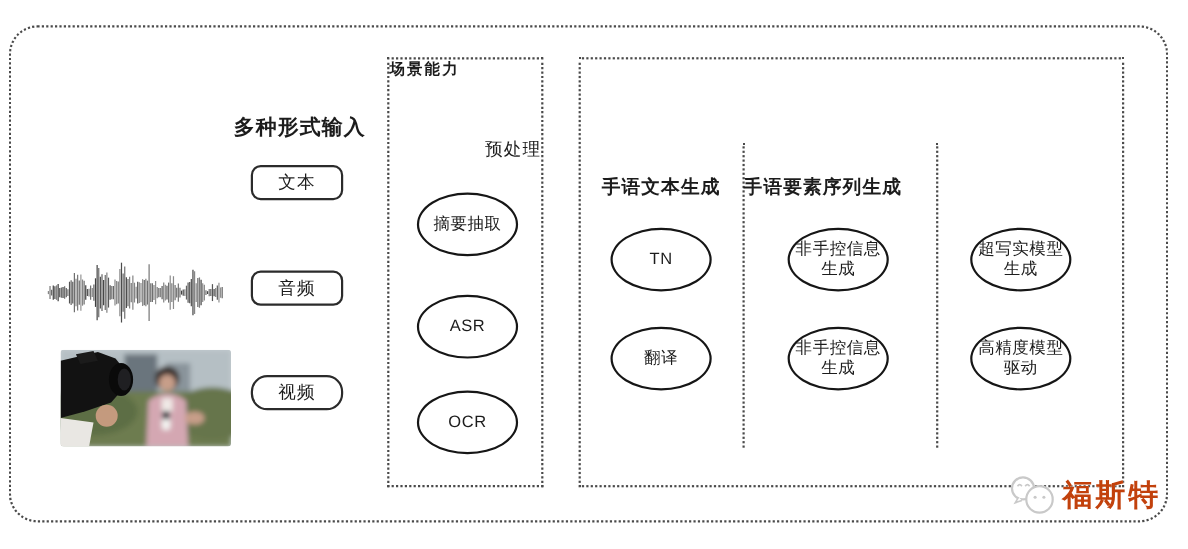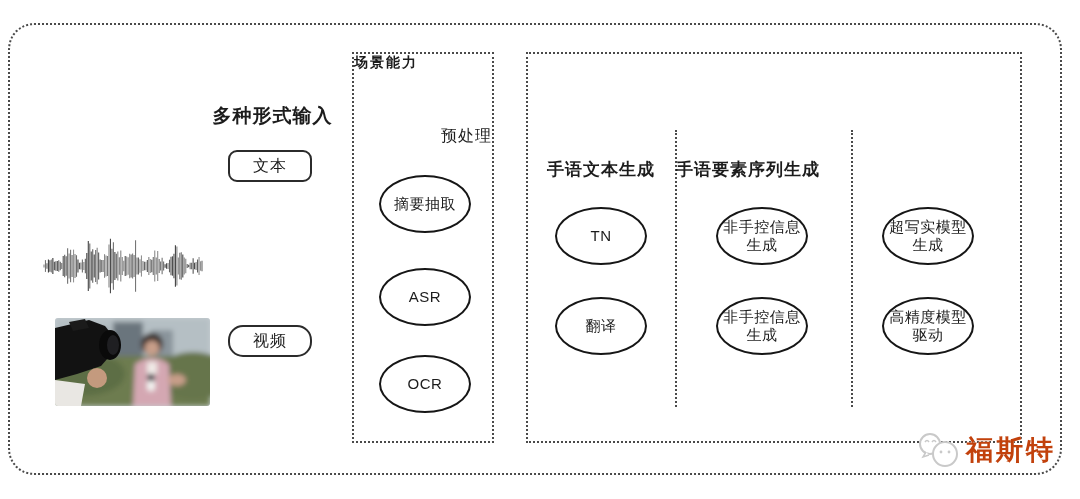--- a/index.html
+++ b/index.html
@@ -12,21 +12,21 @@
 
   
   .input-title{position:absolute;left:200px;top:103px;width:145px;text-align:center;
     font-size:19px;font-weight:bold;letter-spacing:1px;font-family:Liberation Mono, monospace;}
   .sample-text{position:absolute;left:45px;top:159px;width:175px;
     font-size:20px;letter-spacing:0.5px;white-space:nowrap;}
   .input-box{position:absolute;left:228px;width:84px;height:32px;
     border:2px solid #2b2b2b;border-radius:9px;box-sizing:border-box;
     display:flex;align-items:center;justify-content:center;
     font-size:16px;background:#fff;letter-spacing:1px;}
-  .box-text{top:150px;} .box-audio{top:246px;} .box-video{top:325px;border-radius:15px;}
+  .box-text{top:150px;} .box-audio{top:246px;} .box-video{top:341px;border-radius:15px;}
 
   .waveform{position:absolute;left:42px;top:228px;width:162px;height:76px;}
   .photo{position:absolute;left:55px;top:318px;width:155px;height:88px;
     border-radius:3px;overflow:hidden;}
 
   
   .dash-box{position:absolute;top:52px;height:391px;border:2px dotted #4a4a4a;
     box-sizing:border-box;background:transparent;}
   .scene-box{left:352px;width:142px;}
   .core-box{left:526px;width:496px;}
@@ -209,20 +209,21 @@
       <ellipse cx="55" cy="27" rx="11" ry="15" fill="#0a0a0a"></ellipse>
       <ellipse cx="58" cy="27" rx="6" ry="10" fill="#1f1f22"></ellipse>
       <path d="M14 4 L30 1 L34 10 L18 13 Z" fill="#1b1b1b"></path>
       <circle cx="42" cy="60" r="10" fill="#c49a7e"></circle>
       <rect x="34" y="55" width="14" height="10" rx="4" fill="#c49a7e"></rect>
       <path d="M0 62 L30 66 L26 88 L0 88 Z" fill="#e9e7e3"></path>
     </svg>
   </div>
 
   <div class="input-box box-text">文本</div>
+  <div class="input-box box-audio">音频</div>
   <div class="input-box box-video">视频</div>
 
   <div class="dash-box scene-box">
     <div class="box-title">场景能力</div>
     <div class="scene-subtitle">预处理</div>
     <div class="node scene-node sn-0">摘要抽取</div>
     <div class="node scene-node sn-1">ASR</div>
     <div class="node scene-node sn-2">OCR</div>
   </div>
 

